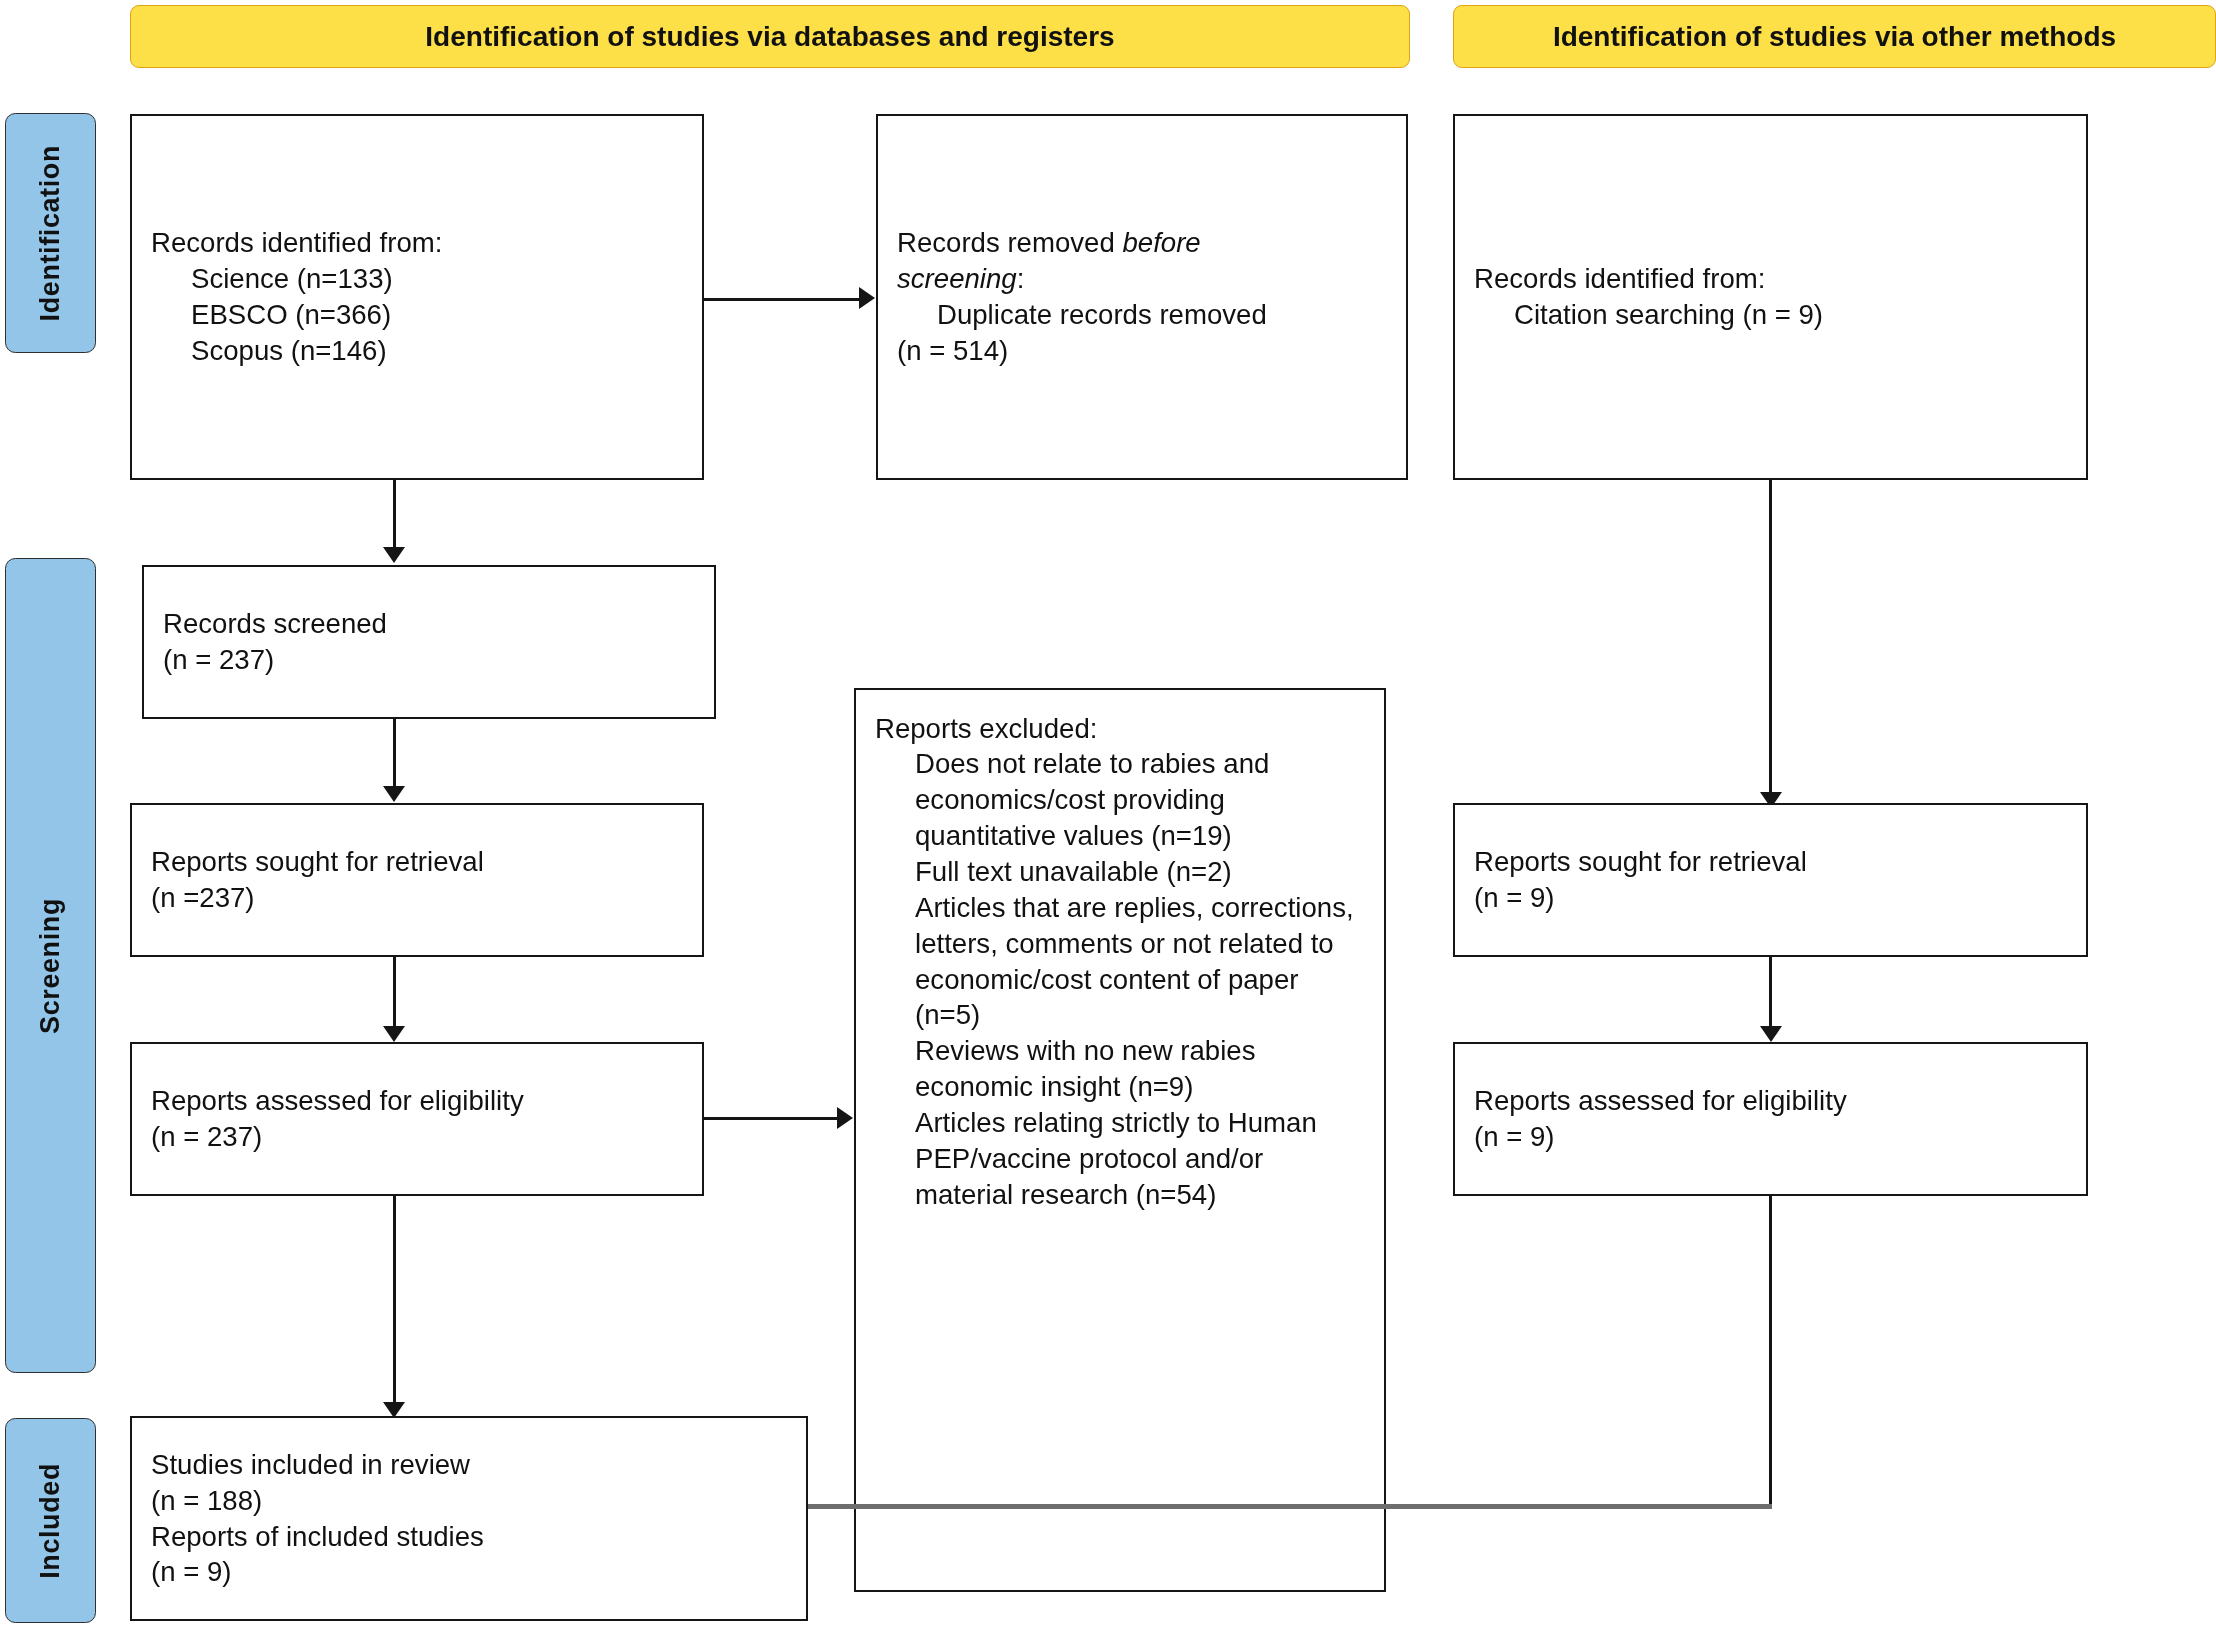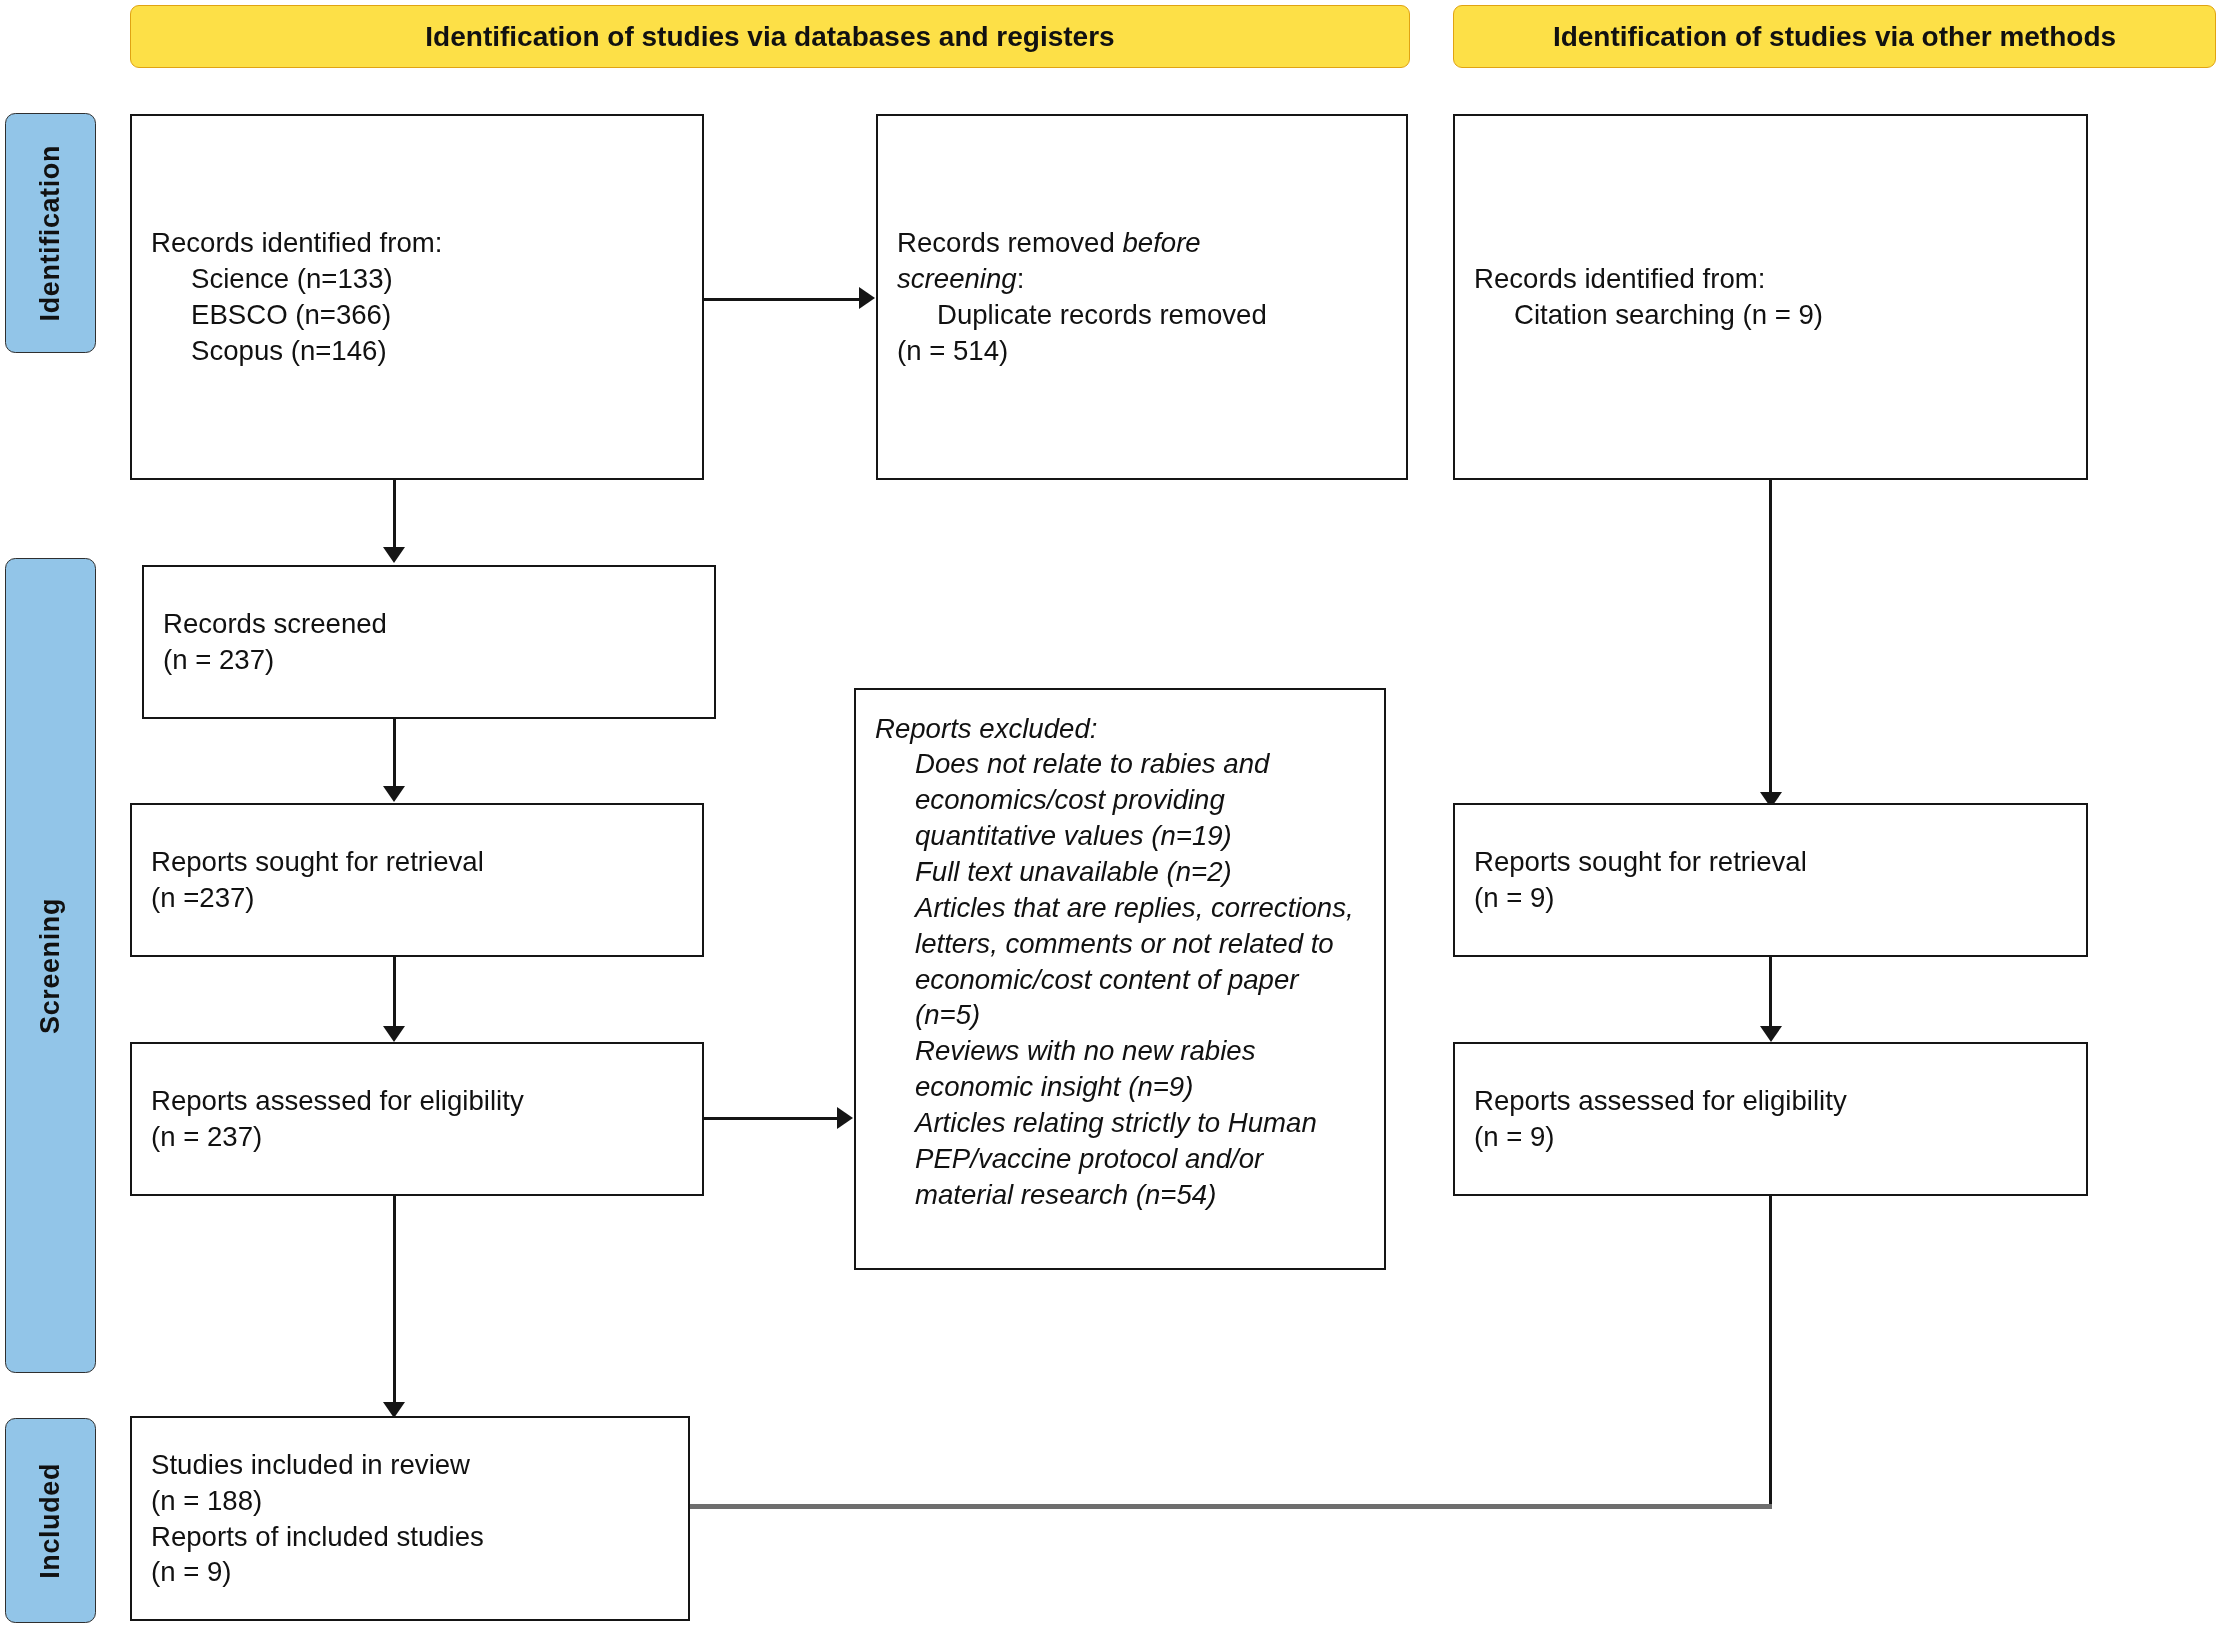--- a/index.html
+++ b/index.html
@@ -156,21 +156,21 @@
     <div class="ln">Reports assessed for eligibility</div>
     <div class="ln">(n = 237)</div>
   </div>
 
   <div class="abs hline" style="left:704px;top:1117px;width:133px;"></div>
   <div class="abs arrow-right" style="left:837px;top:1107px;"></div>
 
   <div class="abs vline" style="left:393px;top:1196px;width:3.2px;height:209px;"></div>
   <div class="abs arrow-down" style="left:383px;top:1402px;"></div>
 
-  <div class="abs pbox topalign" style="left:854px;top:688px;width:532px;height:582px;padding-top:20.5px;font-style:italic;">
+  <div class="abs pbox topalign" style="left:854px;top:688px;width:532px;height:904px;padding-top:20.5px;">
     <div class="ln">Reports excluded:</div>
     <div class="ln ind2">Does not relate to rabies and economics/cost providing quantitative values (n=19)</div>
     <div class="ln ind2">Full text unavailable (n=2)</div>
     <div class="ln ind2">Articles that are replies, corrections, letters, comments or not related to economic/cost content of paper (n=5)</div>
     <div class="ln ind2">Reviews with no new rabies economic insight (n=9)</div>
     <div class="ln ind2">Articles relating strictly to Human PEP/vaccine protocol and/or material research (n=54)</div>
   </div>
 
   <div class="abs pbox" style="left:1453px;top:803px;width:635px;height:154px;">
     <div class="ln">Reports sought for retrieval</div>
@@ -182,21 +182,21 @@
 
   <div class="abs pbox" style="left:1453px;top:1042px;width:635px;height:154px;">
     <div class="ln">Reports assessed for eligibility</div>
     <div class="ln">(n = 9)</div>
   </div>
 
   <div class="abs vline-gray" style="left:1769px;top:1196px;width:3.2px;height:310px;"></div>
   <div class="abs hline-gray" style="left:681px;top:1504px;width:1091px;"></div>
   <div class="abs arrow-left" style="left:667px;top:1494px;border-right-color:#151515;"></div>
 
-  <div class="abs pbox" style="left:130px;top:1416px;width:560px;height:205px;">
+  <div class="abs pbox" style="left:130px;top:1416px;width:678px;height:205px;">
     <div class="ln">Studies included in review</div>
     <div class="ln">(n = 188)</div>
     <div class="ln">Reports of included studies</div>
     <div class="ln">(n = 9)</div>
   </div>
 
 </div>
 
 
 </body></html>

